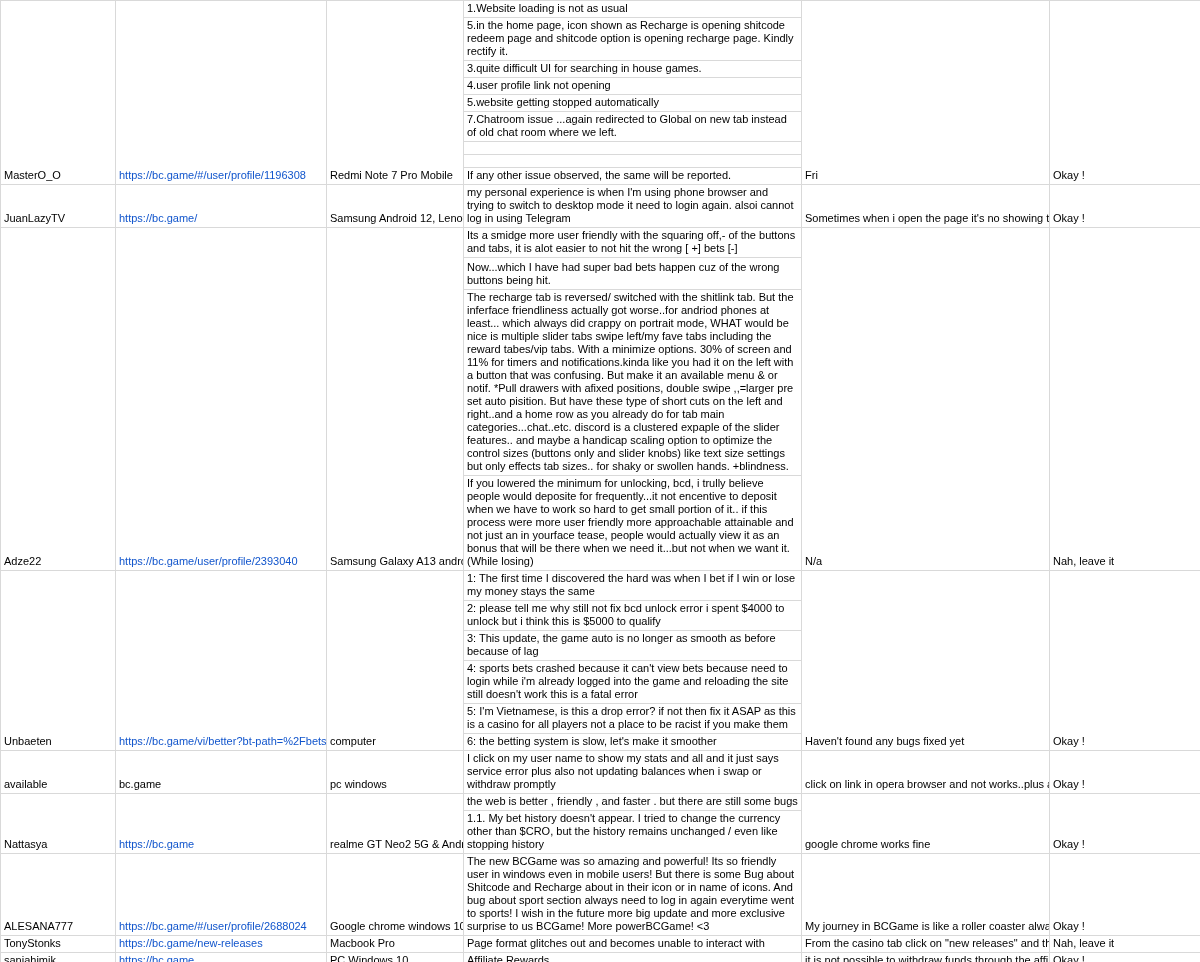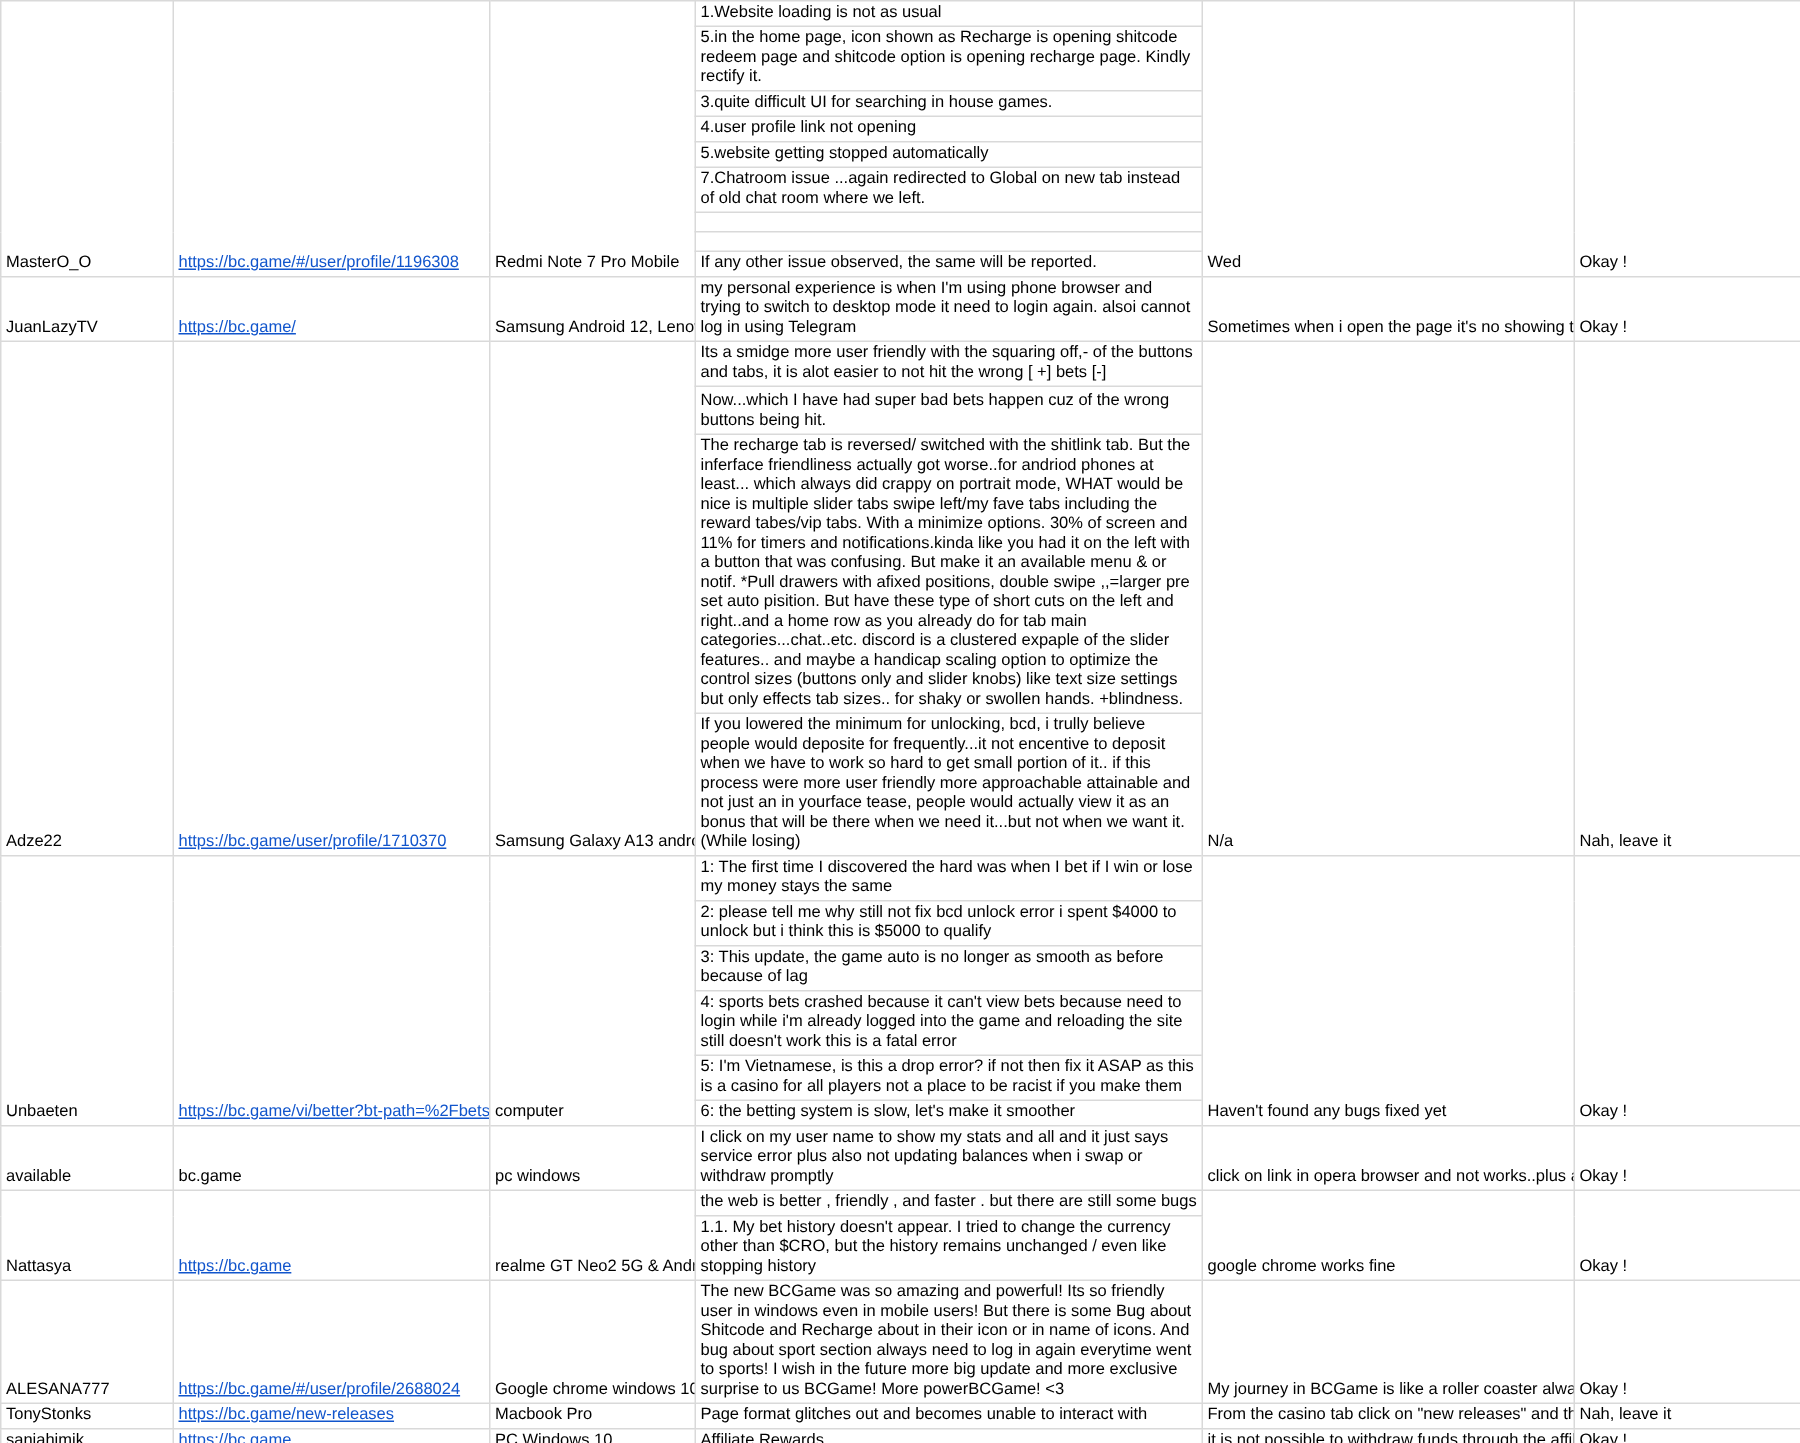--- a/index.html
+++ b/index.html
@@ -29,21 +29,20 @@
   }
   td.c-user, td.c-url, td.c-device, td.c-comment, td.c-verdict {
     white-space: nowrap;
   }
   td.c-feedback {
     white-space: normal;
     word-wrap: break-word;
   }
   a.cell-link {
     color: #1155cc;
-    text-decoration: underline;
     cursor: pointer;
   }
   
 </style>
 </head>
 <body>
 
 <div class="sheet">
   <table class="grid">
     <colgroup>
@@ -53,21 +52,21 @@
       <col style="width:338px">
       <col style="width:248px">
       <col style="width:151px">
     </colgroup>
     <tbody id="sheet-body">
         <tr style="height: 17px;">
           <td class="c-user" rowspan="9">MasterO_O</td>
           <td class="c-url" rowspan="9"><a class="cell-link">https://bc.game/#/user/profile/1196308</a></td>
           <td class="c-device" rowspan="9">Redmi Note 7 Pro Mobile</td>
           <td class="c-feedback">1.Website loading is not as usual</td>
-          <td class="c-comment" rowspan="9">Wed</td>
+          <td class="c-comment" rowspan="9">Fri</td>
           <td class="c-verdict" rowspan="9">Okay !</td>
         </tr>
         <tr style="height: 29px;">
           <td class="c-feedback">5.in the home page, icon shown as Recharge is opening shitcode redeem page and shitcode option is opening recharge page. Kindly rectify it.</td>
         </tr>
         <tr style="height: 15px;">
           <td class="c-feedback">3.quite difficult UI for searching in house games.</td>
         </tr>
         <tr style="height: 15px;">
           <td class="c-feedback">4.user profile link not opening</td>
@@ -90,21 +89,21 @@
         <tr style="height: 42px;">
           <td class="c-user" rowspan="1">JuanLazyTV</td>
           <td class="c-url" rowspan="1"><a class="cell-link">https://bc.game/</a></td>
           <td class="c-device" rowspan="1">Samsung Android 12, Lenovo A</td>
           <td class="c-feedback">my personal experience is when I'm using phone browser and trying to switch to desktop mode it need to login again. alsoi cannot log in using Telegram</td>
           <td class="c-comment" rowspan="1">Sometimes when i open the page it's no showing thumbn</td>
           <td class="c-verdict" rowspan="1">Okay !</td>
         </tr>
         <tr style="height: 30px;">
           <td class="c-user" rowspan="4">Adze22</td>
-          <td class="c-url" rowspan="4"><a class="cell-link">https://bc.game/user/profile/1710370</a></td>
+          <td class="c-url" rowspan="4"><a class="cell-link">https://bc.game/user/profile/2393040</a></td>
           <td class="c-device" rowspan="4">Samsung Galaxy A13 android 20</td>
           <td class="c-feedback">Its a smidge more user friendly with the squaring off,- of the buttons and tabs, it is alot easier to not hit the wrong [ +] bets [-]</td>
           <td class="c-comment" rowspan="4">N/a</td>
           <td class="c-verdict" rowspan="4">Nah, leave it</td>
         </tr>
         <tr style="height: 32px;">
           <td class="c-feedback">Now...which I have had super bad bets happen cuz of the wrong buttons being hit.</td>
         </tr>
         <tr style="height: 168px;">
           <td class="c-feedback">The recharge tab is reversed/ switched with the shitlink tab. But the inferface friendliness actually got worse..for andriod phones at least... which always did crappy on portrait mode, WHAT would be nice is multiple slider tabs swipe left/my fave tabs including the reward tabes/vip tabs. With a minimize options. 30% of screen and 11% for timers and notifications.kinda like you had it on the left with a button that was confusing. But make it an available menu &amp; or notif. *Pull drawers with afixed positions, double swipe ,,=larger pre set auto pisition. But have these type of short cuts on the left and right..and a home row as you already do for tab main categories...chat..etc. discord is a clustered expaple of the slider features.. and maybe a handicap scaling option to optimize the control sizes (buttons only and slider knobs) like text size settings but only effects tab sizes.. for shaky or swollen hands. +blindness.</td>

